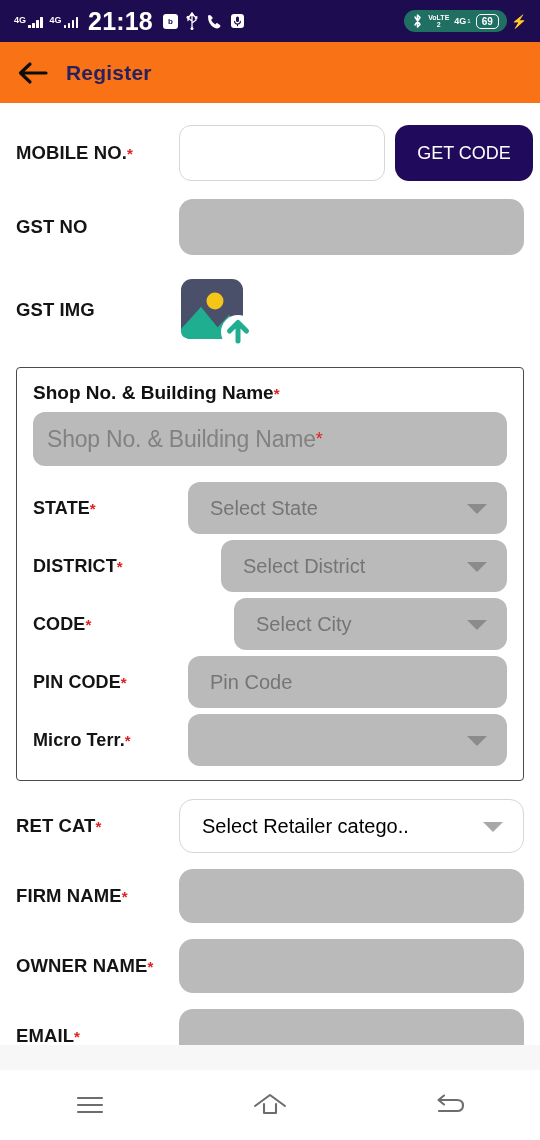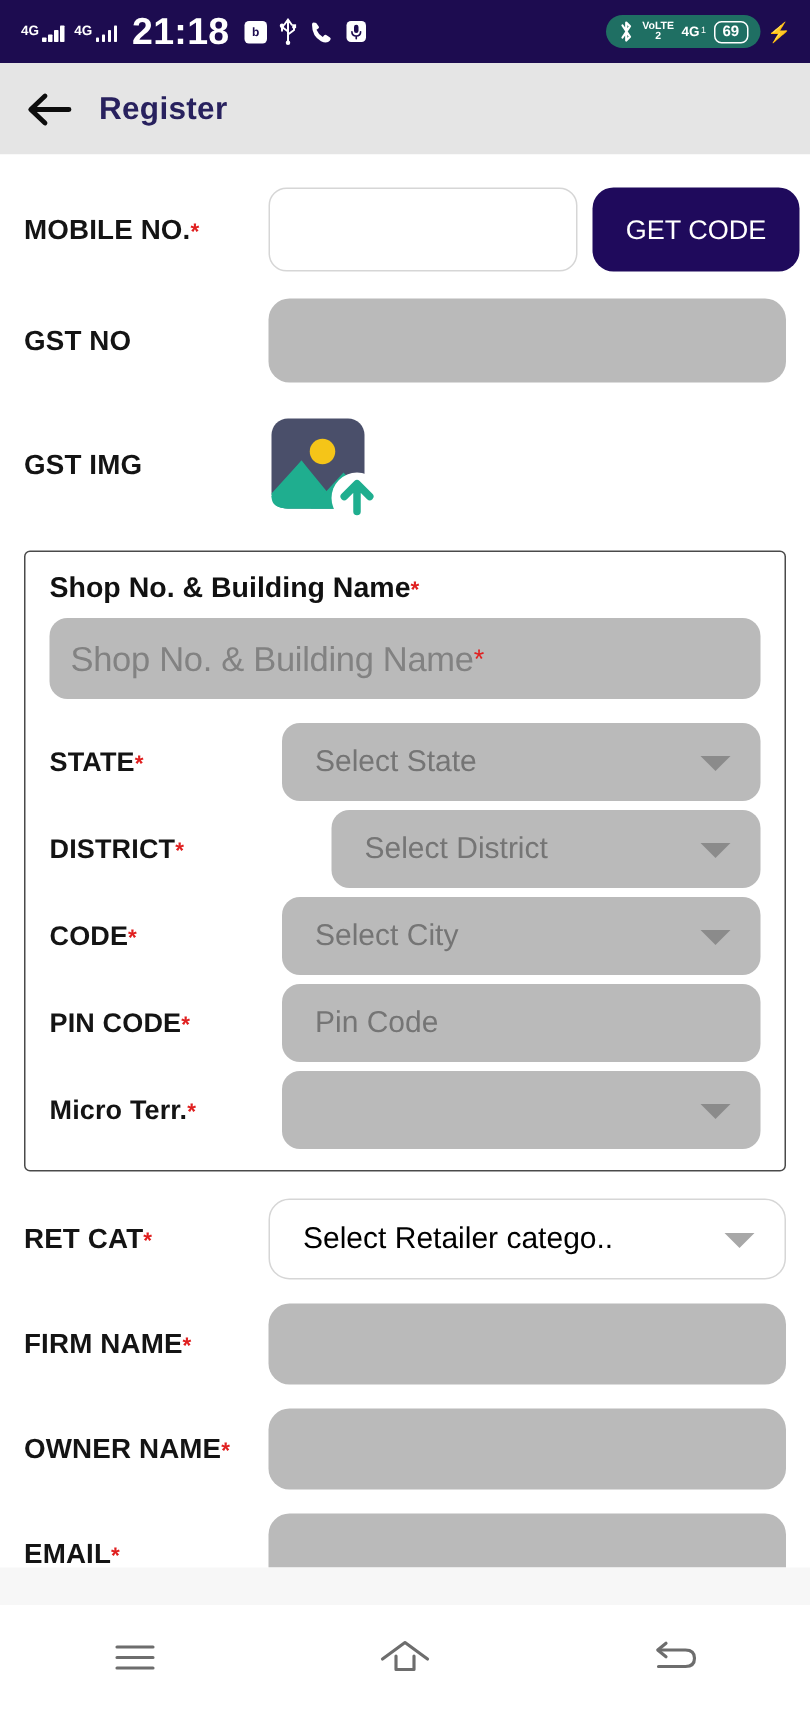--- a/index.html
+++ b/index.html
@@ -96,21 +96,21 @@
     padding: 1px 5px;
     font-size: 10px;
     font-weight: bold;
     line-height: 11px;
   }
   .bolt { font-size: 13px; line-height: 13px; }
 
   
   .app-bar {
     height: 61px;
-    background: #e5e5e5;
+    background: #f97316;
     display: flex;
     align-items: center;
     gap: 18px;
     padding: 0 18px;
   }
   .back-arrow { width: 30px; height: 24px; }
   .app-title {
     font-size: 21px;
     font-weight: bold;
     color: #28215e;
@@ -372,21 +372,21 @@
       <div class="field" style="height:52px;border-radius:12px;">
         <span>Select District</span>
         <span class="caret"></span>
       </div>
     </div>
 
     <div class="row" style="margin-top:6px;">
       <div class="label">
         <span>CODE</span><span class="req">*</span>
       </div>
-      <div class="field" style="height:52px;border-radius:12px;">
+      <div class="field" style="height:52px;border-radius:12px;margin-left:46px;">
         <span>Select City</span>
         <span class="caret"></span>
       </div>
     </div>
 
     <div class="row" style="margin-top:6px;">
       <div class="label">
         <span>PIN CODE</span><span class="req">*</span>
       </div>
       <div class="field" style="height:52px;border-radius:12px;">Pin Code</div>

